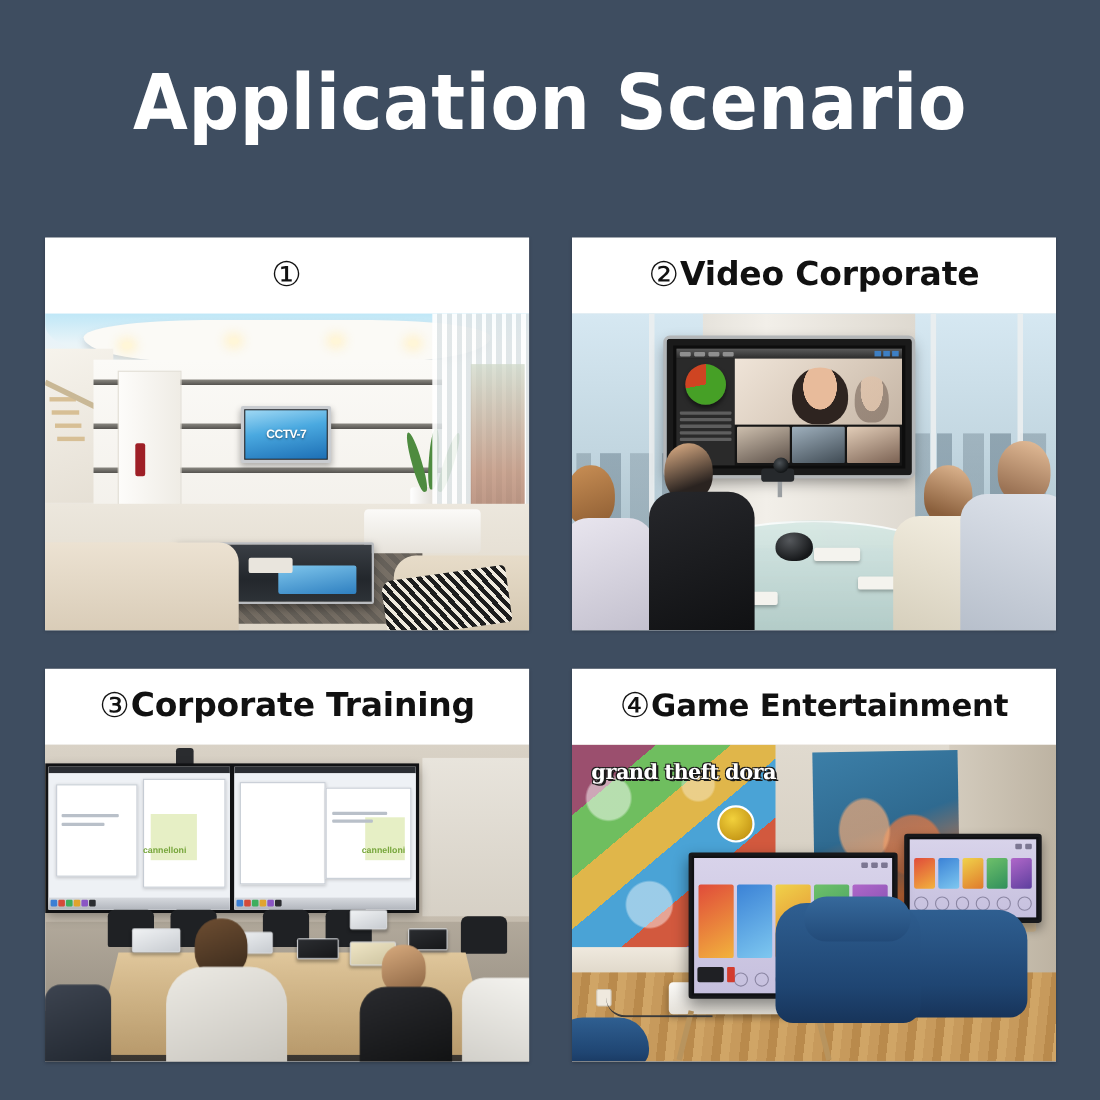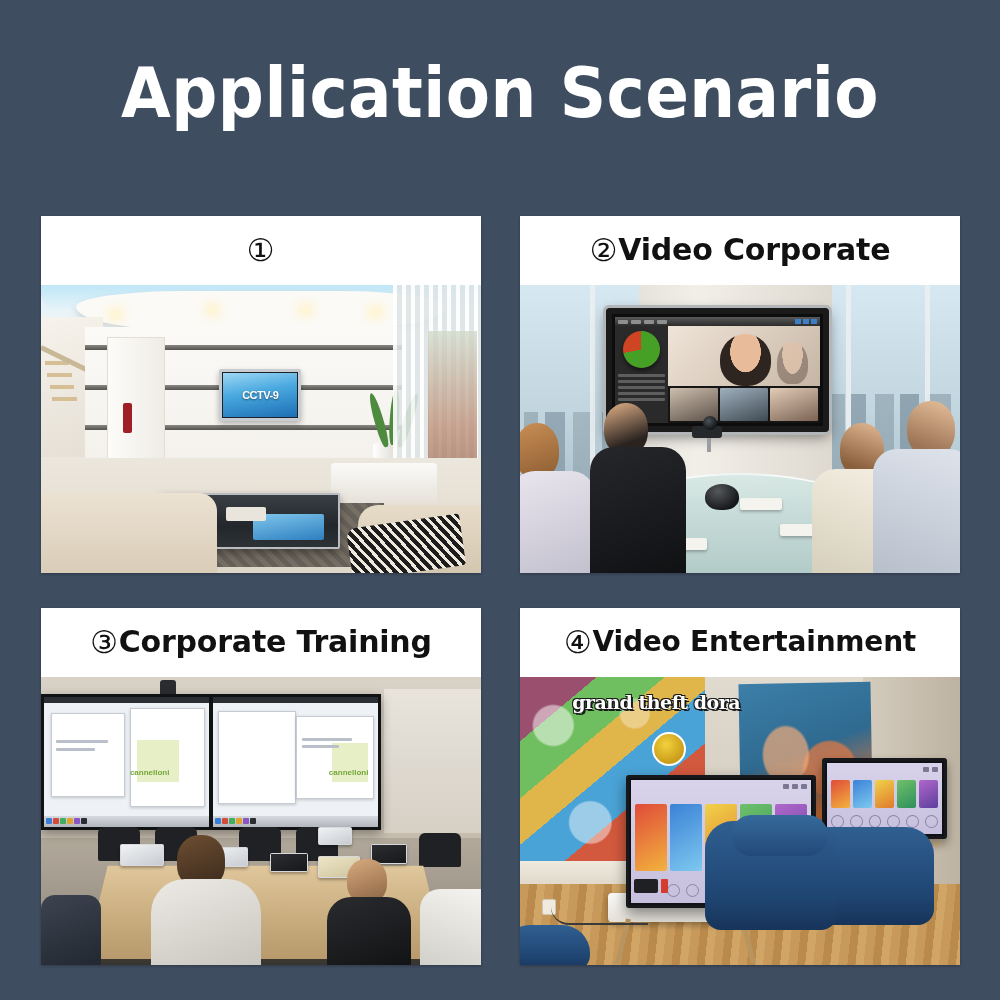--- a/index.html
+++ b/index.html
@@ -414,21 +414,20 @@
       radial-gradient(circle at 62% 18%, rgba(255,255,255,0.35) 0 7%, transparent 8%),
       radial-gradient(circle at 38% 72%, rgba(255,255,255,0.45) 0 11%, transparent 12%),
       radial-gradient(circle at 78% 62%, rgba(0,0,0,0.2) 0 9%, transparent 10%);
   }
   .ge .gta-logo {
     position: absolute; left: 4%; top: 6%; width: 46%; z-index: 3;
     color: #ffffff; font-family: "DejaVu Serif", "Liberation Serif", serif;
     font-weight: bold; font-size: 19px; line-height: 0.92;
     text-shadow: 2px 2px 0 #1a1a1a, -1px -1px 0 #1a1a1a, 1px -1px 0 #1a1a1a, -1px 1px 0 #1a1a1a;
     letter-spacing: -0.5px;
-    text-align: right;
   }
   .ge .gta-badge {
     position: absolute; left: 30%; top: 19%; width: 30px; height: 30px;
     border-radius: 50%; background: radial-gradient(circle at 40% 35%, #f2d13c, #b8860b);
     border: 2px solid #ffffff; z-index: 4;
   }
   .ge .poster-r {
     position: absolute; left: 50%; top: 2%; width: 30%; height: 62%;
     background: linear-gradient(160deg,#3c7fa8 0%, #2f6a90 40%, #d8743c 70%, #9c4a26 100%);
     transform: rotate(-1deg);
@@ -545,21 +544,21 @@
       <div class="stair-rail"></div>
       <div class="wall"></div>
       <div class="slat" style="top:60px;"></div>
       <div class="slat" style="top:100px;"></div>
       <div class="slat" style="top:140px;"></div>
       <div class="slat" style="top:178px;"></div>
       <div class="door"></div>
       <div class="door-handle"></div>
       <div class="tv">
         <div class="tv-screen">
-          <span class="tv-logo">CCTV-9</span>
+          <span class="tv-logo">CCTV-7</span>
         </div>
       </div>
       <div class="credenza"></div>
       <div class="av-box"></div>
       <div class="plant-pot"></div>
       <div class="leaf" style="right:20.5%;bottom:126px;transform:rotate(-16deg);"></div>
       <div class="leaf" style="right:19%;bottom:128px;transform:rotate(4deg);"></div>
       <div class="leaf" style="right:17.5%;bottom:126px;transform:rotate(18deg);"></div>
       <div class="curtain"></div>
       <div class="window-art"></div>
@@ -754,21 +753,21 @@
       </div>
       <div class="person" style="left:0%;width:60px;height:70px;">
         <div style="position:absolute;left:0;top:0;width:60px;height:70px;background:linear-gradient(160deg,#3d4450,#222831);border-radius:14px 14px 0 0;"></div>
       </div>
     </div>
   </div>
 
   <div class="card">
     <div class="card-header small">
       <span class="num">④</span>
-        <span>Video Entertainment</span>
+        <span>Game Entertainment</span>
     </div>
     <div class="card-photo ge">
       <div class="wall"></div>
       <div class="corner-wall"></div>
       <div class="poster-l"></div>
       <div class="gta-logo">grand theft dora</div>
       <div class="gta-badge"></div>
       <div class="poster-r"></div>
       <div class="wainscot"></div>
       <div class="floor"></div>

